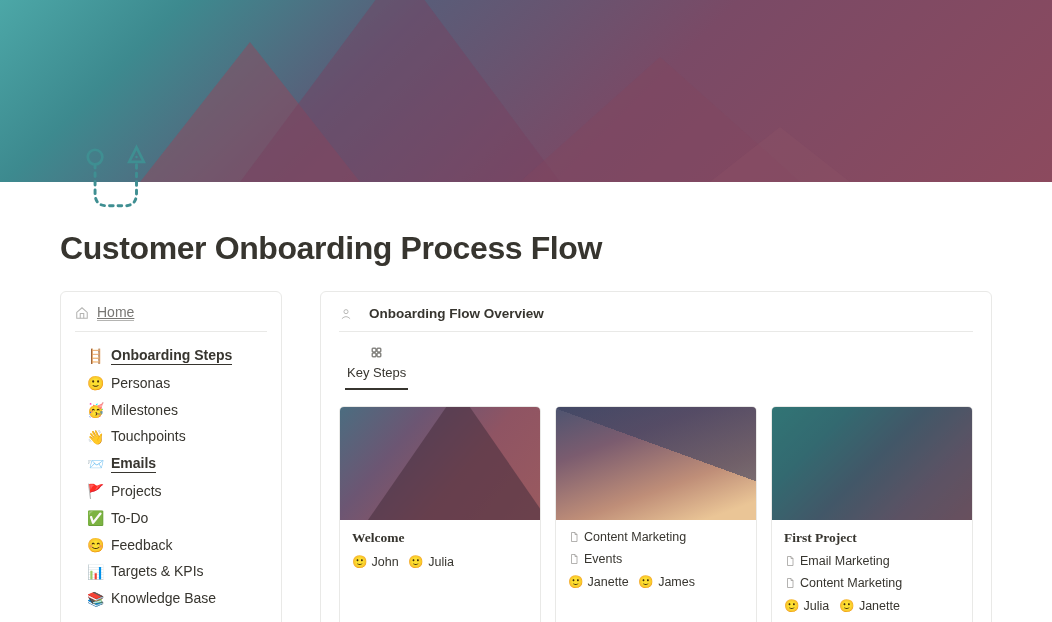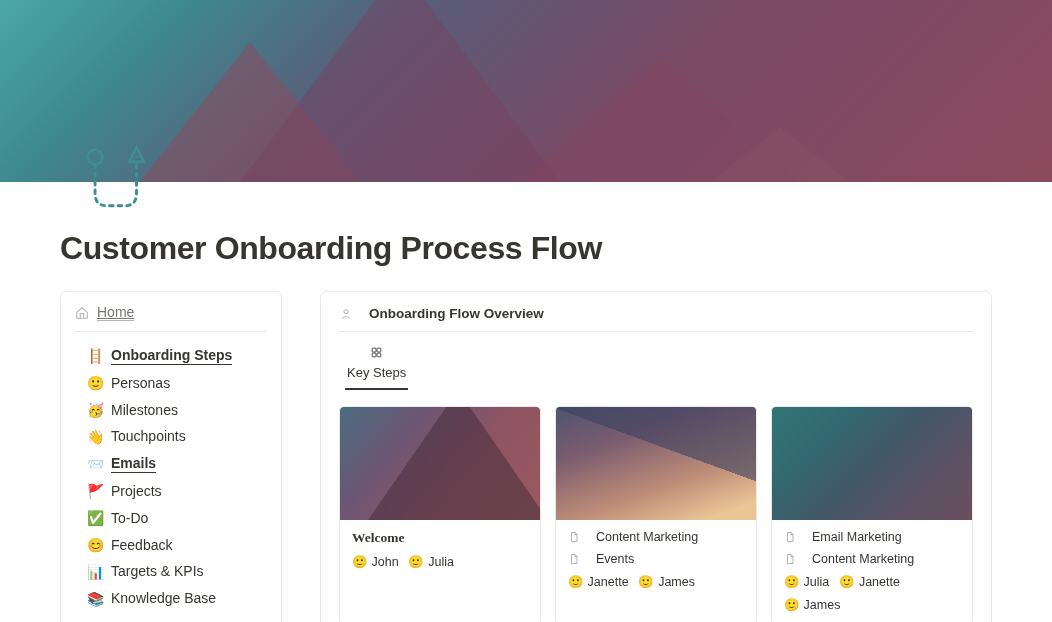--- a/index.html
+++ b/index.html
@@ -36,21 +36,21 @@
     .card-cover { height:113px; position:relative; overflow:hidden; }
     .cc1 { background: linear-gradient(130deg,#4b6d80 0%,#6c5673 30%,#8f5463 60%,#9a5a5f 100%); }
     .cc1::before { content:""; position:absolute; bottom:0; left:28px; border:0 solid transparent; border-width:0 90px 130px 90px; border-bottom-color:rgba(70,45,60,0.55); }
     .cc2 { background: linear-gradient(160deg,#4d5470 0%,#7b5c6f 30%,#bf8e78 65%,#eac596 90%); }
     .cc2::before { content:""; position:absolute; top:0; left:0; width:100%; height:100%; background:linear-gradient(200deg, rgba(60,65,95,0.6) 0 40%, transparent 40%); }
     .cc3 { background: linear-gradient(135deg,#3a8f8c 0%,#3c7e85 25%,#536278 50%,#7a5a72 75%,#8f5668 100%); }
     .cc3::before { content:""; position:absolute; bottom:-60px; right:-30px; width:260px; height:200px; background:rgba(35,70,75,0.35); transform:rotate(-18deg); }
     .card-body { padding:10px 12px 12px 12px; }
     .card-title { font-size:13.5px; font-weight:600; margin-bottom:8px;font-family:Liberation Serif, serif; }
     .tag-row { display:flex; flex-wrap:wrap; gap:8px 10px; font-size:12.5px; color:#37352f; align-items:center; }
-    .tag-page { display:flex; align-items:center; gap:16px; color:#37352f; }
+    .tag-page { display:flex; align-items:center; gap:4px; color:#37352f; }
     .tag-page svg { width:12px; height:12px; stroke:#9b9a97; }
     .persona { display:flex; align-items:center; gap:4px; }
   </style>
 </head>
 <body>
 
 <div class="cover">
   <span class="tri t1"></span>
     <span class="tri t2"></span>
     <span class="tri t3"></span>
@@ -187,20 +187,21 @@
                 <span class="persona">
                   <span>🙂</span>
                   <span>James</span>
                 </span>
               </div>
             </div>
           </div>
           <div class="card">
             <div class="card-cover cc3"></div>
             <div class="card-body">
+              <div class="card-title">First Project</div>
               <div class="tag-row">
                 <span class="tag-page">
                   <svg viewBox="0 0 24 24" fill="none" stroke-width="1.5">
                     <path d="M7 3 H14 L18 7 V21 H7 Z"></path>
                     <path d="M14 3 V7 H18"></path>
                   </svg>
                   <span>Email Marketing</span>
                 </span>
                 <span class="tag-page">
                   <svg viewBox="0 0 24 24" fill="none" stroke-width="1.5">

